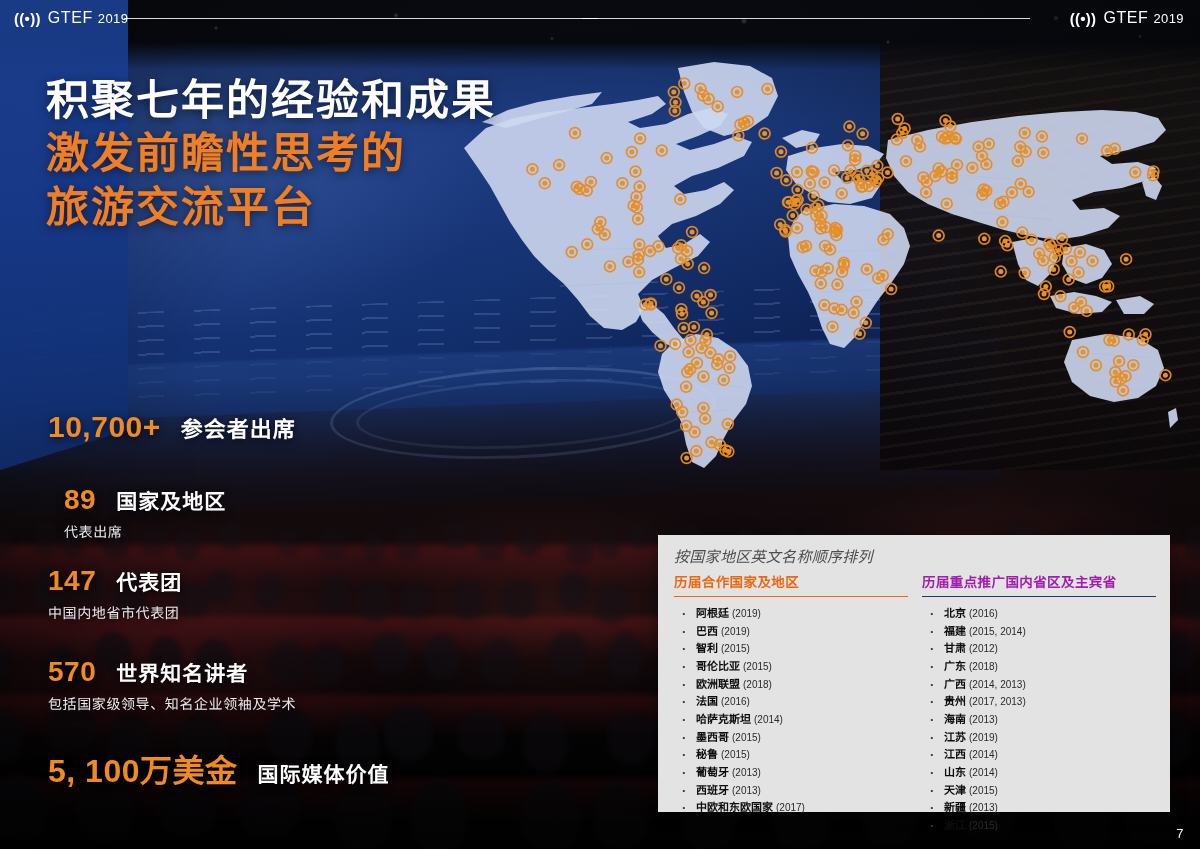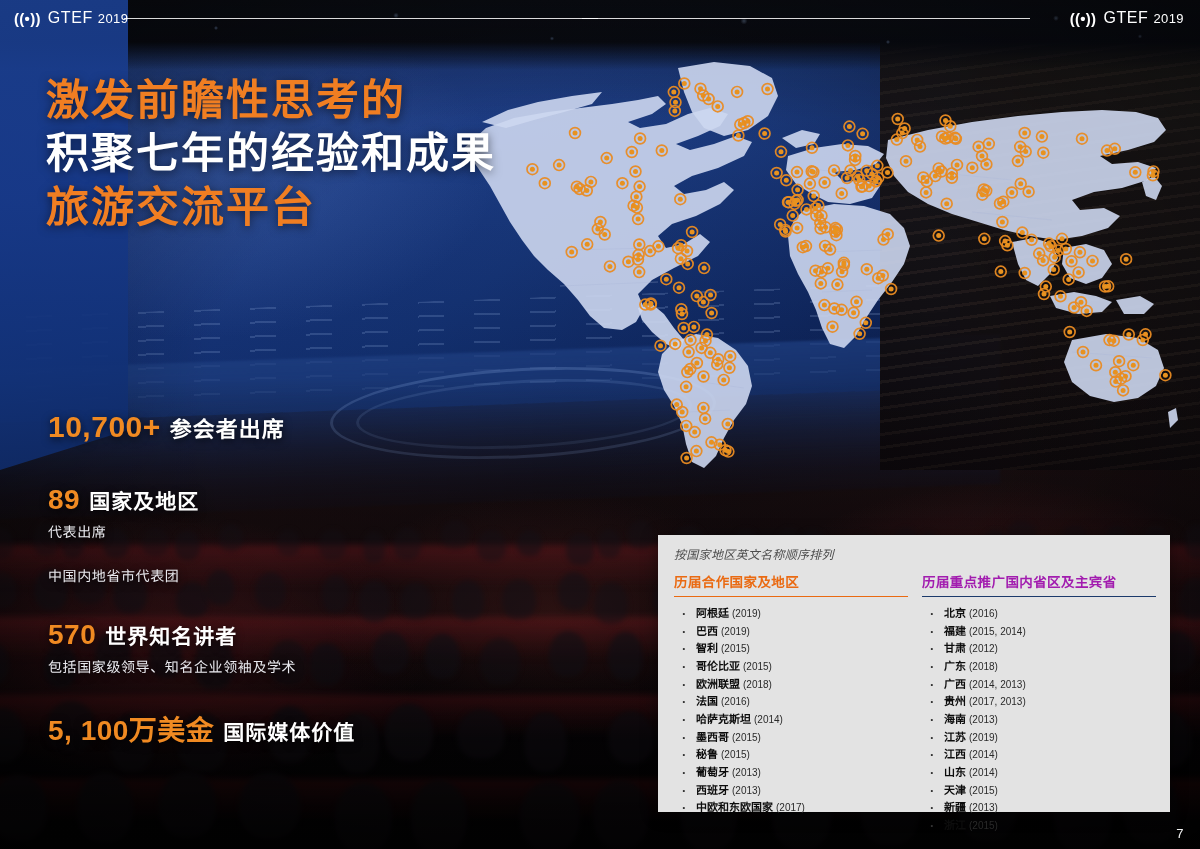--- a/index.html
+++ b/index.html
@@ -142,48 +142,48 @@
     font-size:43px;font-weight:700;line-height:1.24;letter-spacing:2px;
     text-shadow:0 2px 10px rgba(0,0,0,.55);white-space:nowrap;
   }
   .hl.w{color:#ffffff;}
   .hl.o{color:#f07e22;}
 
   
   .stats{position:absolute;left:48px;top:410px;z-index:30;width:460px;}
   .stat{margin-bottom:18px;}
   .stat .line{
-    display:flex;align-items:baseline;gap:9px;white-space:nowrap;
+    display:flex;align-items:baseline;gap:20px;white-space:nowrap;
     text-shadow:0 2px 9px rgba(0,0,0,.75);
   }
   .stat .num{color:#f08a22;font-weight:700;letter-spacing:.5px;}
   .stat .lbl{color:#ffffff;font-weight:700;letter-spacing:1px;}
   .stat .sub{
     color:#e9e9ee;font-size:14px;font-weight:400;letter-spacing:.6px;
     margin-top:5px;text-shadow:0 2px 8px rgba(0,0,0,.85);
   }
   .s1 .num{font-size:30px;} .s1 .lbl{font-size:22px;}
   .s2 .num{font-size:28px;} .s2 .lbl{font-size:21px;}
   .s3 .num{font-size:28px;} .s3 .lbl{font-size:21px;}
   .s4 .num{font-size:28px;} .s4 .lbl{font-size:21px;}
-  .s5 .num{font-size:28px;} .s5 .lbl{font-size:21px;}
+  .s5 .num{font-size:32px;} .s5 .lbl{font-size:21px;}
   .s1{margin-bottom:40px;}
-  .s2{margin-bottom:24px;}
+  .s2{margin-bottom:24px;margin-left:16px;}
   .s3{margin-bottom:34px;}
   .s4{margin-bottom:32px;}
   .s5{margin-bottom:0;}
 
   
   .panel{
     position:absolute;left:658px;top:535px;width:512px;height:277px;z-index:35;
     background:#e3e3e3;box-shadow:0 2px 16px rgba(0,0,0,.45);
   }
   .panel-note{
     position:absolute;left:16px;top:10px;
-    font-size:12px;color:#4d4d4d;font-style:italic;letter-spacing:.3px;
+    font-size:15px;color:#4d4d4d;font-style:italic;letter-spacing:.3px;
   }
   .cols{position:absolute;left:16px;top:36px;right:14px;display:flex;gap:14px;}
   .col{flex:1 1 0;min-width:0;}
   .col-title{
     font-size:13.5px;font-weight:700;letter-spacing:.4px;padding-bottom:5px;
   }
   .col.a .col-title{color:#ea6a12;border-bottom:1.6px solid #ea6a12;}
   .col.b .col-title{color:#a21caf;border-bottom:1.6px solid #1b3a6b;}
   .col ul{list-style:none;margin:9px 0 0 0;padding:0;}
   .col li{
@@ -940,40 +940,44 @@
     <div class="rule l"></div>
     <div class="rule r"></div>
     <div class="logo r">
       <span class="sig">((•))</span>
       <span class="gtef">GTEF</span>
       <span class="yr">2019</span>
     </div>
   </div>
 
   <div class="headline">
+    <div class="hl w">积聚七年的经验和成果</div>
     <div class="hl o">激发前瞻性思考的</div>
-    <div class="hl w">积聚七年的经验和成果</div>
     <div class="hl o">旅游交流平台</div>
   </div>
 
   <div class="stats">
     <div class="stat s1">
       <div class="line">
         <span class="num">10,700+</span>
         <span class="lbl">参会者出席</span>
       </div>
     </div>
     <div class="stat s2">
       <div class="line">
         <span class="num">89</span>
         <span class="lbl">国家及地区</span>
       </div>
       <div class="sub">代表出席</div>
     </div>
     <div class="stat s3">
+      <div class="line">
+        <span class="num">147</span>
+        <span class="lbl">代表团</span>
+      </div>
       <div class="sub">中国内地省市代表团</div>
     </div>
     <div class="stat s4">
       <div class="line">
         <span class="num">570</span>
         <span class="lbl">世界知名讲者</span>
       </div>
       <div class="sub">包括国家级领导、知名企业领袖及学术</div>
     </div>
     <div class="stat s5">

